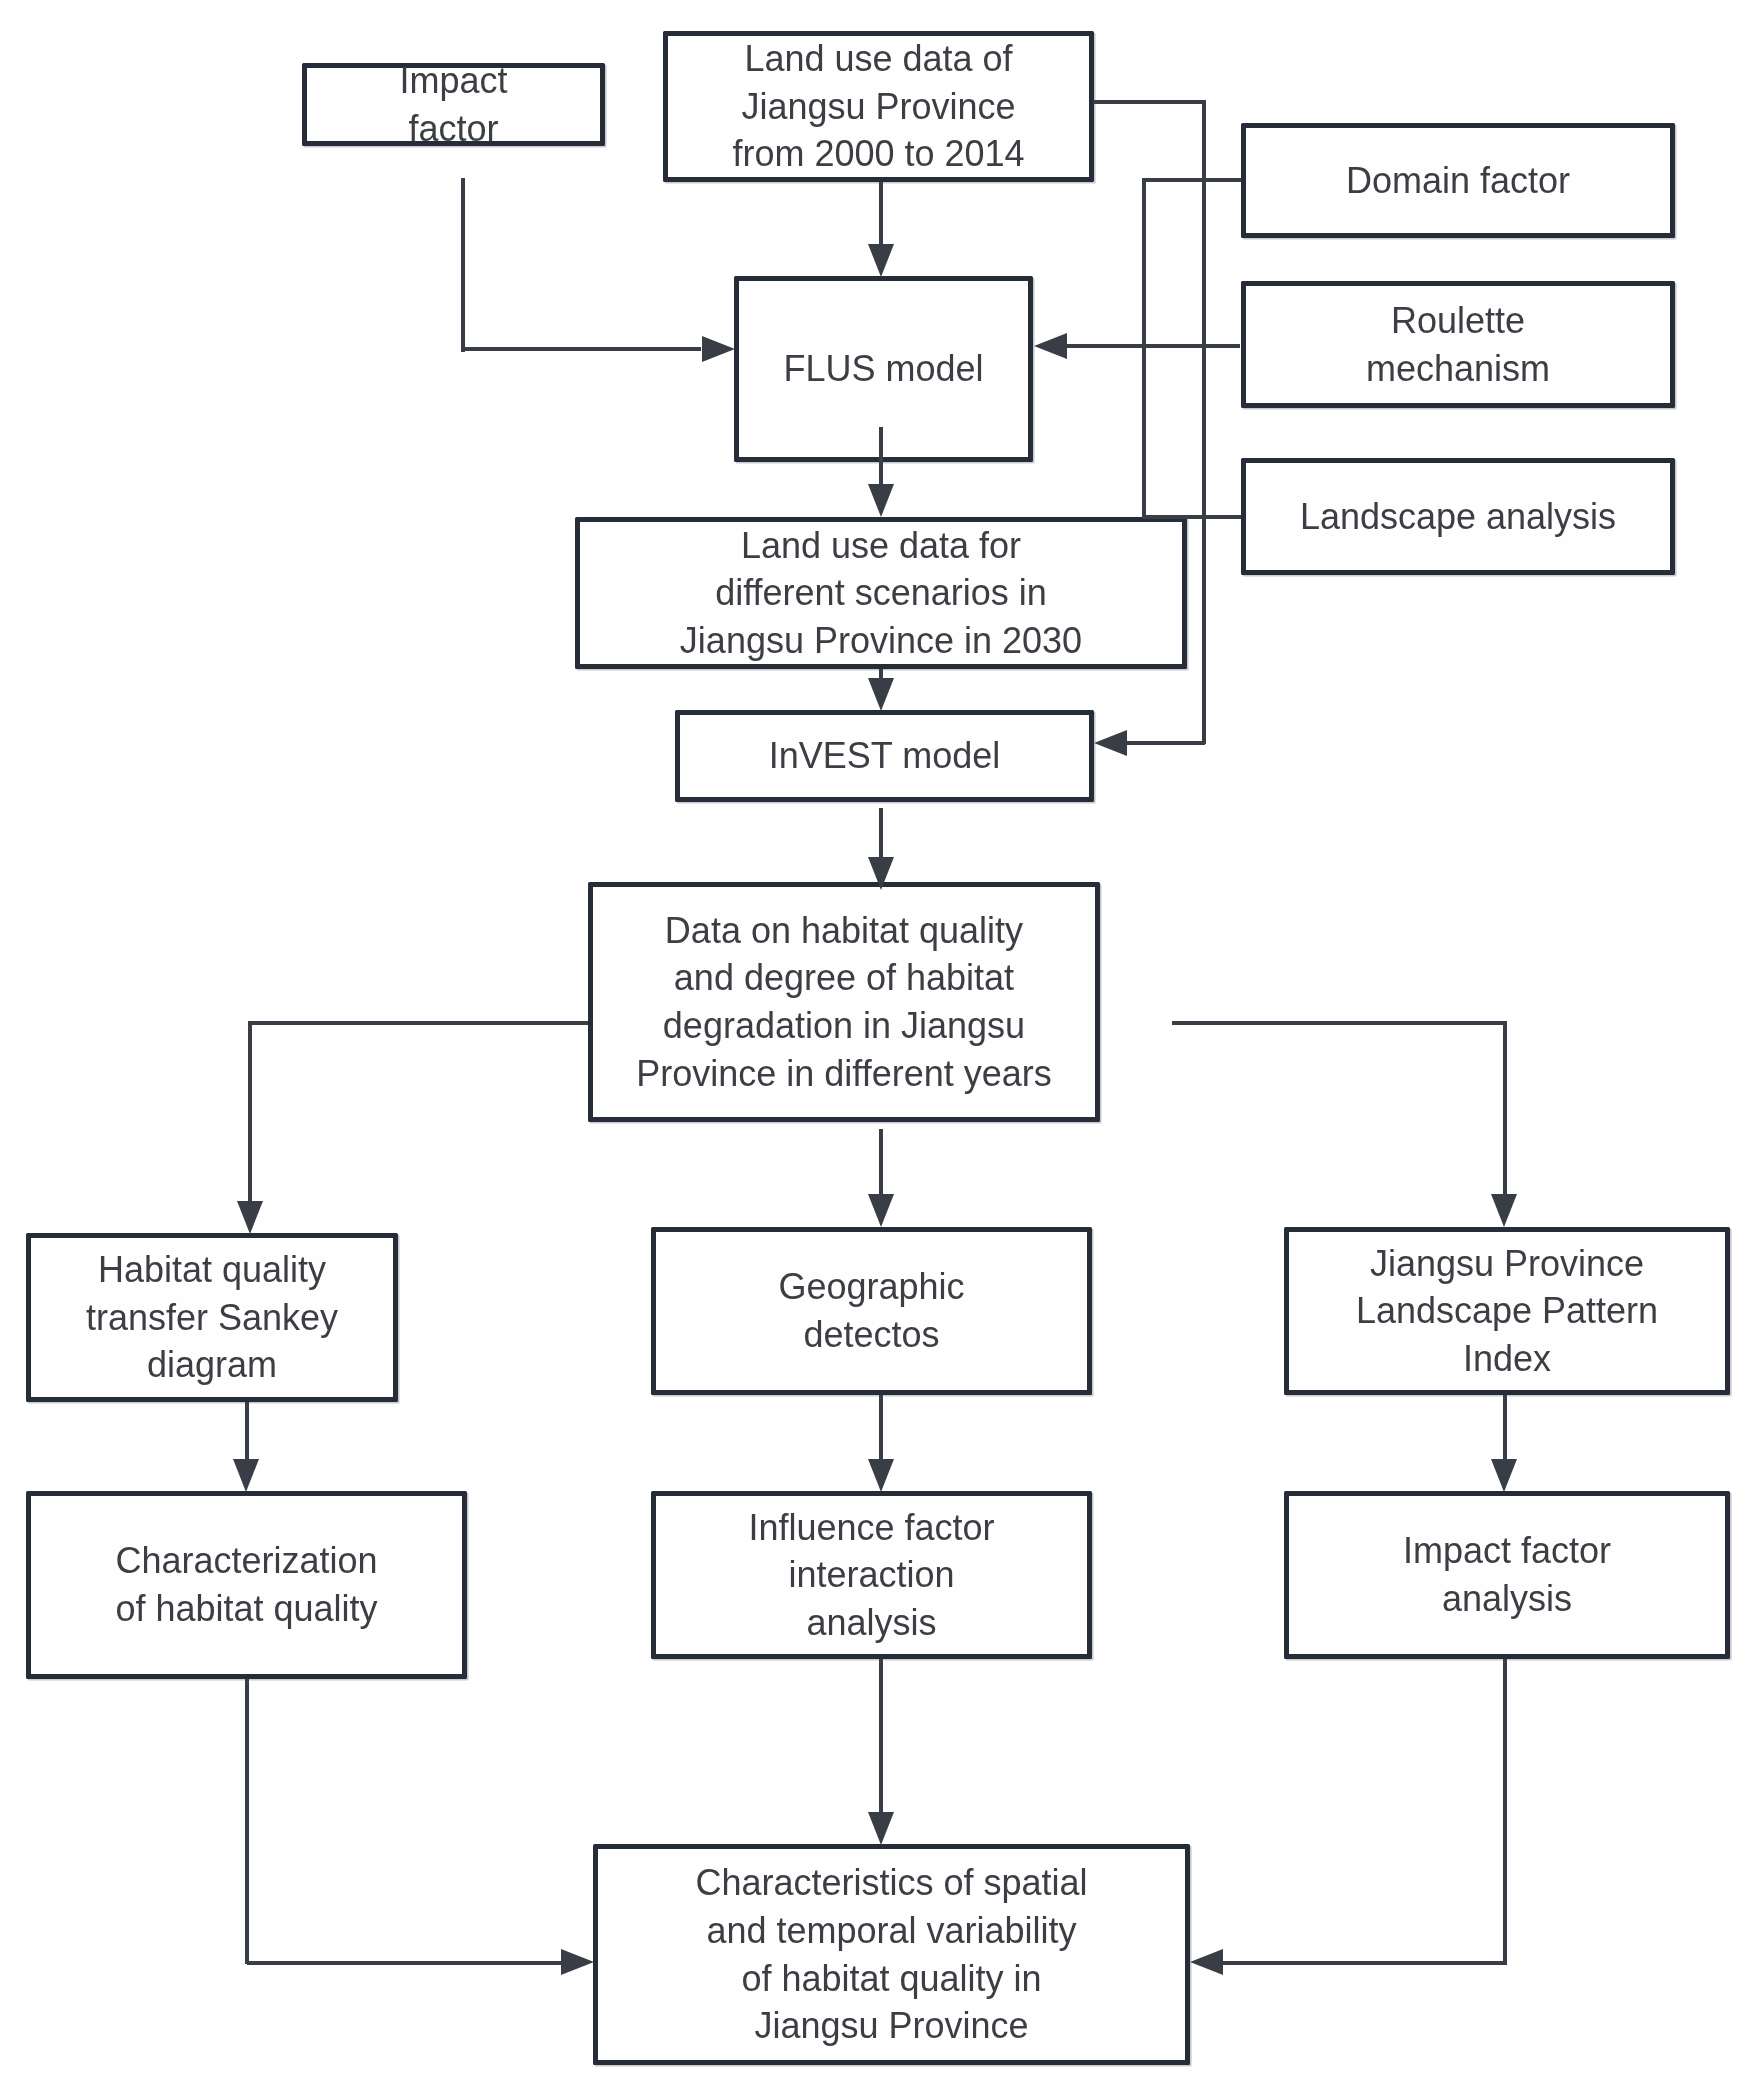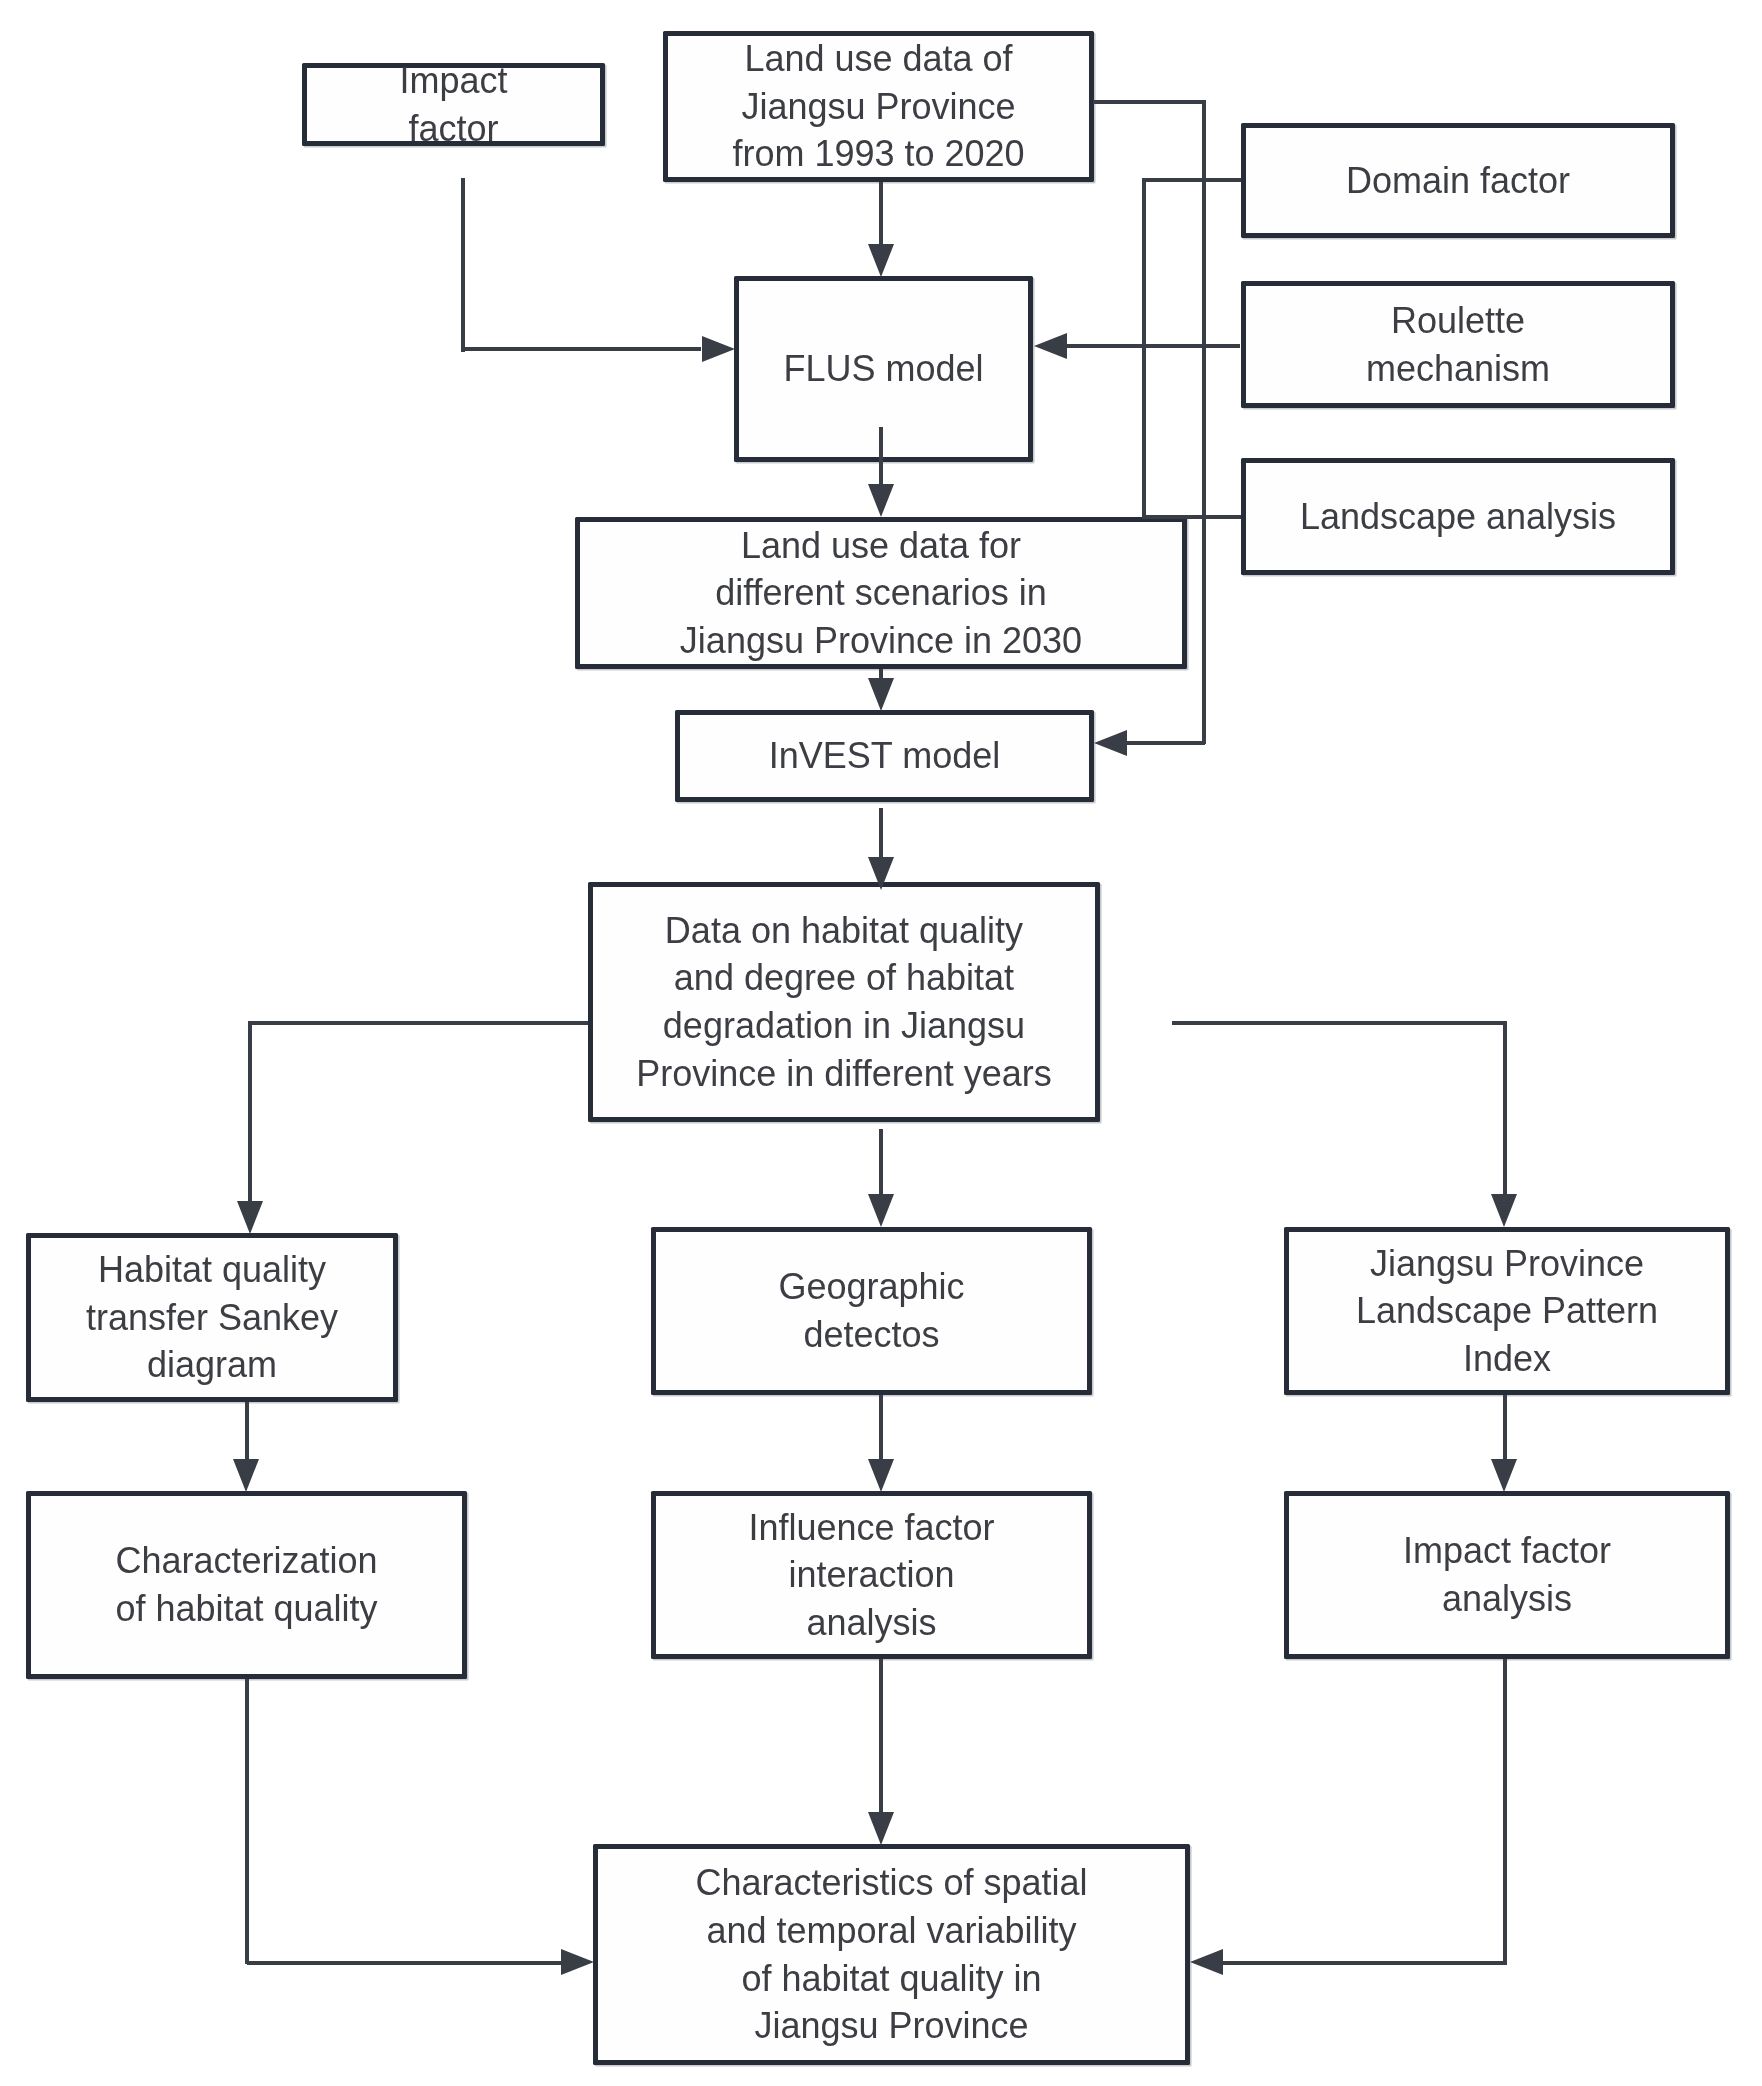--- a/index.html
+++ b/index.html
@@ -39,21 +39,21 @@
 </head>
 <body>
 
 <div class="canvas">
 
   <div class="node" style="left:302px;top:63px;width:303px;height:83px">Impact
 factor</div>
 
   <div class="node" style="left:663px;top:31px;width:431px;height:151px">Land use data of
 Jiangsu Province
-from 1993 to 2020</div>
+from 2000 to 2014</div>
 
   <div class="node" style="left:1241px;top:123px;width:434px;height:115px">Domain factor</div>
 
   <div class="node" style="left:1241px;top:281px;width:434px;height:127px">Roulette
 mechanism</div>
 
   <div class="node" style="left:1241px;top:458px;width:434px;height:117px">Landscape analysis</div>
 
   <div class="node" style="left:734px;top:276px;width:299px;height:186px">FLUS model</div>
 

